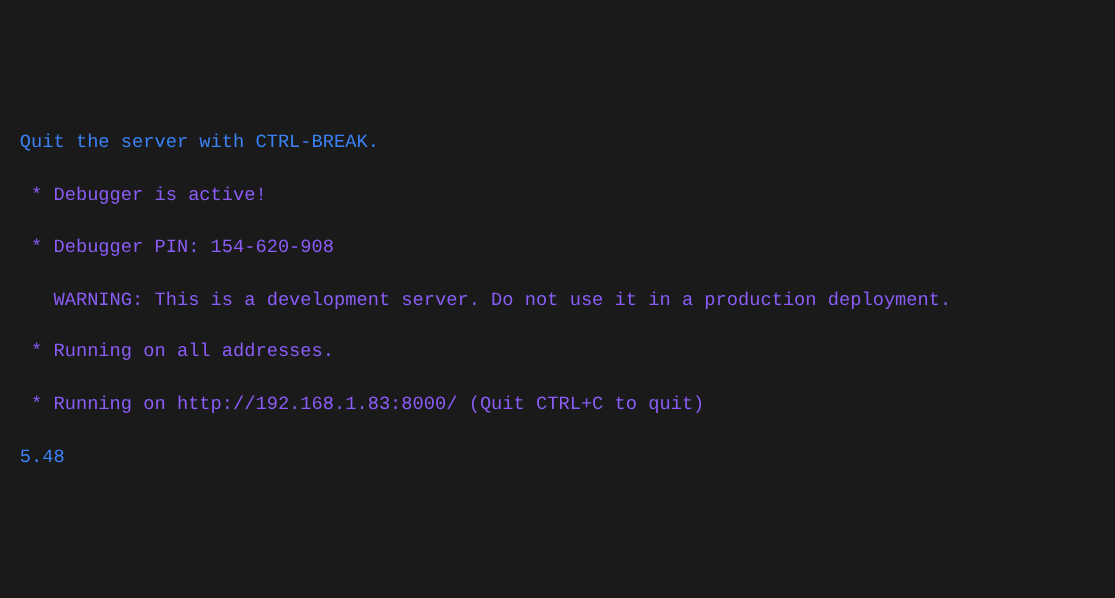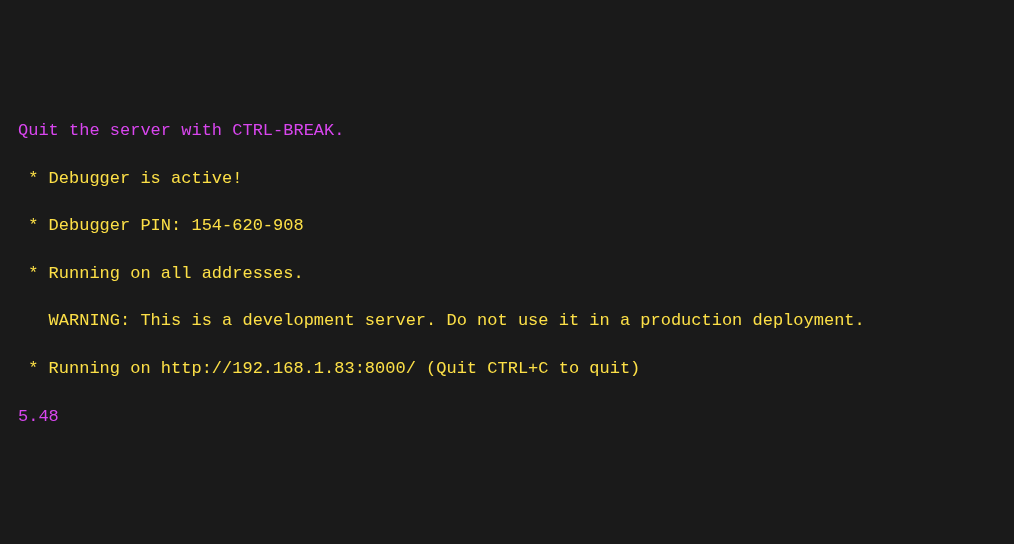--- a/index.html
+++ b/index.html
@@ -13,40 +13,40 @@
       font-size: 17px;
       line-height: 1.4;
       padding: 0 18px;
       color: #cccccc;
       width: 1014px;
       height: 544px;
       overflow: hidden;
       white-space: pre;
     }
     .line-white {
-      color: #d946ef;
+      color: #3b82f6;
     }
     .line-red {
-      color: #fde047;
+      color: #8b5cf6;
     }
     .line {
       display: block;
     }
   </style>
 </head>
 <body>
 
 
 
 <div>
 <span class="line line-white">Quit the server with CTRL-BREAK.</span>
 <span class="line line-red"> * Debugger is active!</span>
 <span class="line line-red"> * Debugger PIN: 154-620-908</span>
+<span class="line line-red">   WARNING: This is a development server. Do not use it in a production deployment.</span>
 <span class="line line-red"> * Running on all addresses.</span>
-<span class="line line-red">   WARNING: This is a development server. Do not use it in a production deployment.</span>
 <span class="line line-red"> * Running on http://192.168.1.83:8000/ (Quit CTRL+C to quit)</span>
 <span class="line line-white">5.48</span>
 
 
 
 
 
 
 
 

